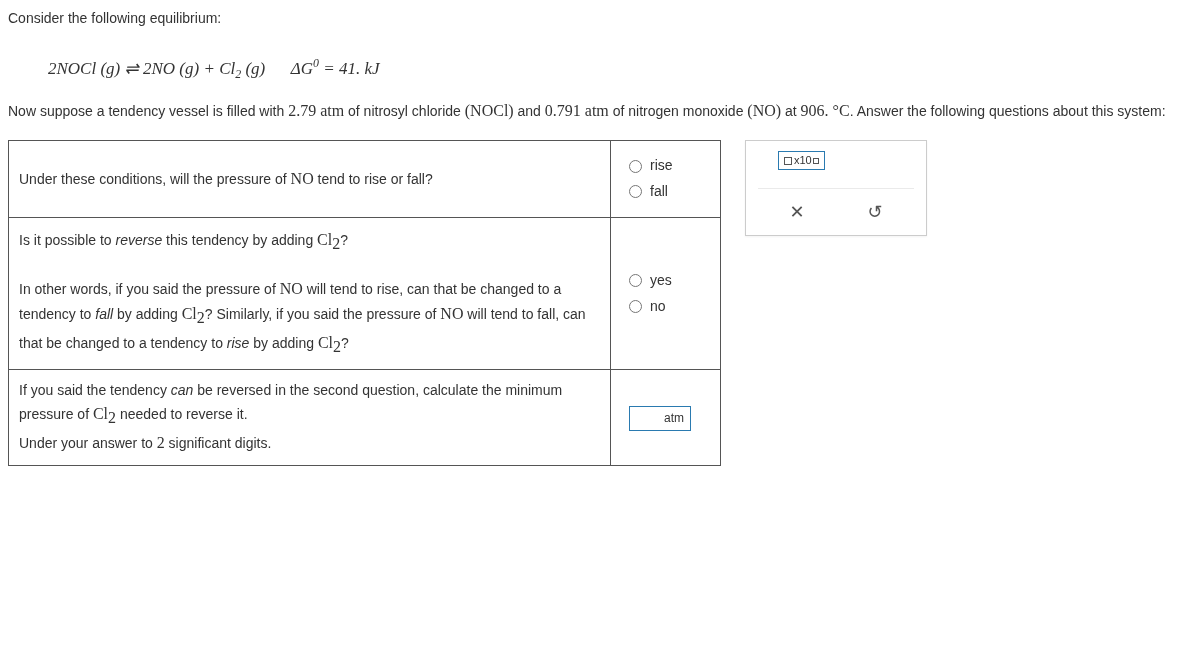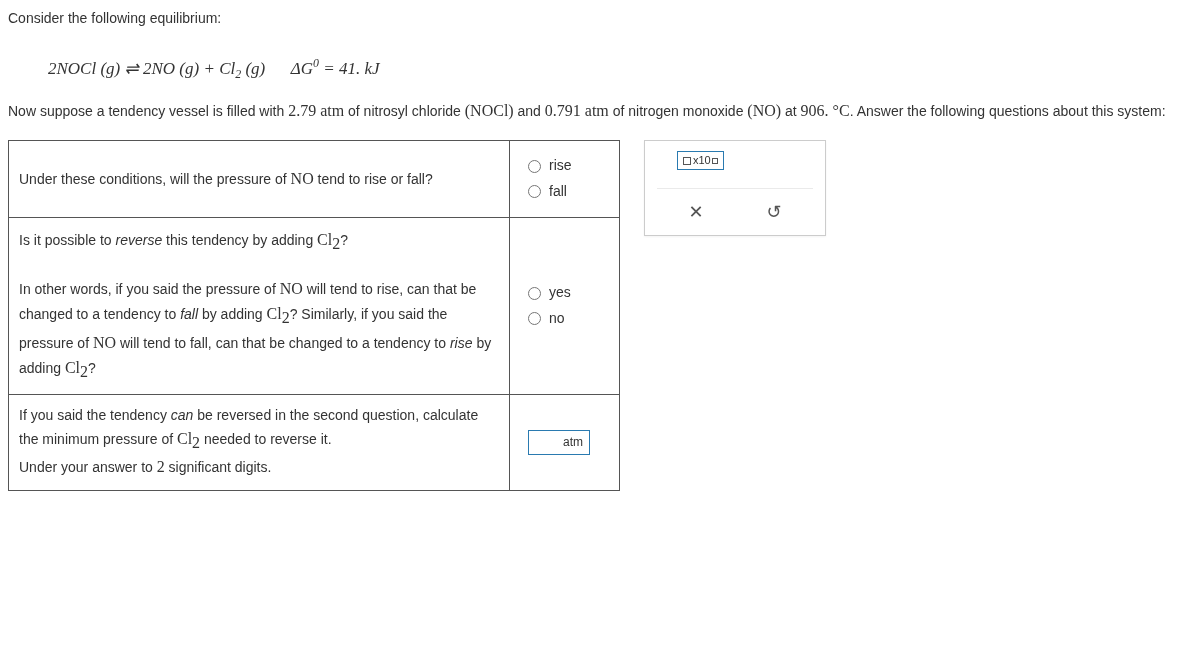--- a/index.html
+++ b/index.html
@@ -22,40 +22,40 @@
     .sup { font-size: 0.7em; vertical-align: super; }
     .arrow { font-family: Arial; }
     .paragraph { margin-bottom: 18px; line-height: 1.4; }
     .serif { font-family: 'Times New Roman', serif; font-size: 16px; }
     .italic { font-style: italic; }
 
     .content-row { display: flex; align-items: flex-start; gap: 24px; }
 
     table.qtable {
       border-collapse: collapse;
-      width: 612px;
+      width: 713px;
     }
     table.qtable td {
       border: 1px solid #555;
       padding: 10px 10px;
       vertical-align: middle;
       line-height: 1.55;
     }
     table.qtable td.answers {
       width: 110px;
       text-align: left;
       padding-left: 18px;
     }
     .radio-row { display: flex; align-items: center; gap: 8px; margin: 4px 0; }
     .radio-row label { cursor: pointer; }
     input[type="radio"] { cursor: pointer; }
 
     .atm-input {
       display: inline-flex;
-      align-items: flex-end;
+      align-items: flex-start;
       border: 1px solid #2a7ab0;
       padding: 2px 6px;
       gap: 4px;
       background: #fff;
     }
     .atm-input input {
       border: none;
       width: 24px;
       outline: none;
       font-size: 12px;

